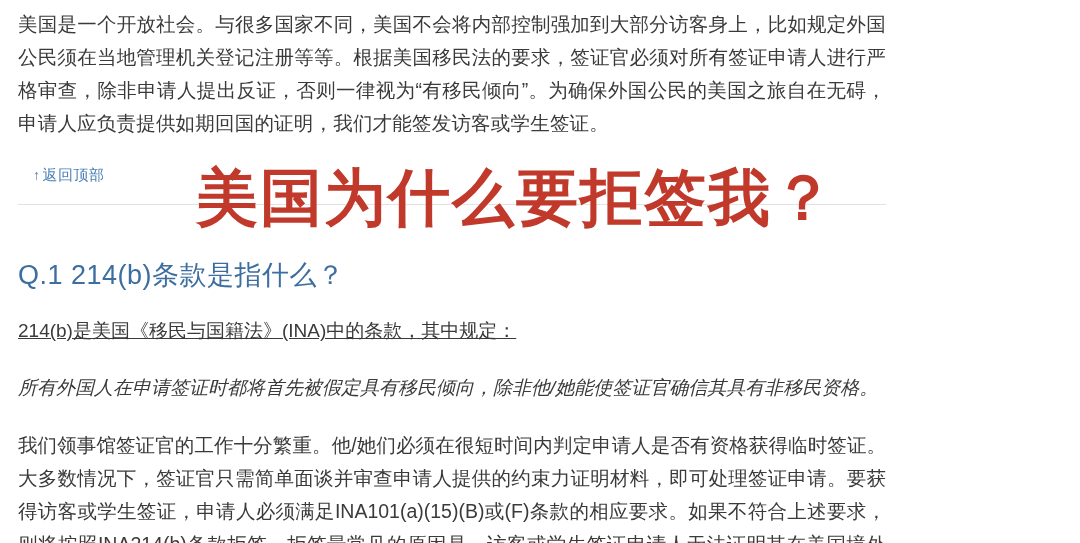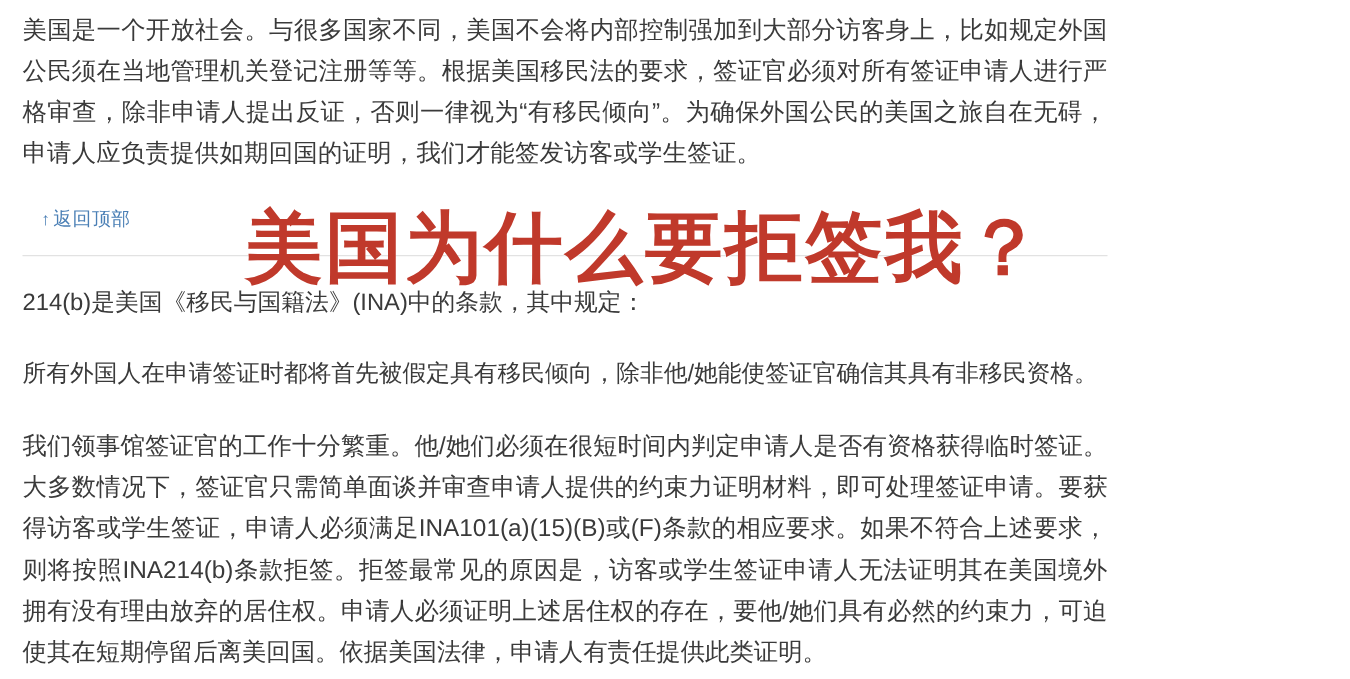--- a/index.html
+++ b/index.html
@@ -87,26 +87,28 @@
     font-weight: normal;
   }
 
   
   .p-normal {
     margin-top: 22px;
     font-size: 19px;
     line-height: 31px;
     color: #3a3a3a;
     text-align: justify;
+    text-decoration: underline;
   }
   .p-italic {
     margin-top: 26px;
     font-size: 19px;
     line-height: 31px;
     color: #3a3a3a;
+    font-style: italic;
     text-align: justify;
   }
   .p-body {
     margin-top: 26px;
     font-size: 19.5px;
     line-height: 33px;
     color: #3a3a3a;
     text-align: justify;
   }
 </style>
@@ -118,20 +120,21 @@
   <p class="intro">美国是一个开放社会。与很多国家不同，美国不会将内部控制强加到大部分访客身上，比如规定外国公民须在当地管理机关登记注册等等。根据美国移民法的要求，签证官必须对所有签证申请人进行严格审查，除非申请人提出反证，否则一律视为“有移民倾向”。为确保外国公民的美国之旅自在无碍，申请人应负责提供如期回国的证明，我们才能签发访客或学生签证。</p>
 
   <div class="backtop-row">
     <a class="backtop" href="#"><span class="arrow">↑</span><span>返回顶部</span></a>
   </div>
 
   <hr class="divider">
 
   <div class="watermark">美国为什么要拒签我？</div>
 
+  <h2 class="q-heading">Q.1 214(b)条款是指什么？</h2>
 
   <p class="p-normal">214(b)是美国《移民与国籍法》(INA)中的条款，其中规定：</p>
 
   <p class="p-italic">所有外国人在申请签证时都将首先被假定具有移民倾向，除非他/她能使签证官确信其具有非移民资格。</p>
 
   <p class="p-body">我们领事馆签证官的工作十分繁重。他/她们必须在很短时间内判定申请人是否有资格获得临时签证。大多数情况下，签证官只需简单面谈并审查申请人提供的约束力证明材料，即可处理签证申请。要获得访客或学生签证，申请人必须满足INA101(a)(15)(B)或(F)条款的相应要求。如果不符合上述要求，则将按照INA214(b)条款拒签。拒签最常见的原因是，访客或学生签证申请人无法证明其在美国境外拥有没有理由放弃的居住权。申请人必须证明上述居住权的存在，要他/她们具有必然的约束力，可迫使其在短期停留后离美回国。依据美国法律，申请人有责任提供此类证明。</p>
 
 </div>
 
 </body></html>

